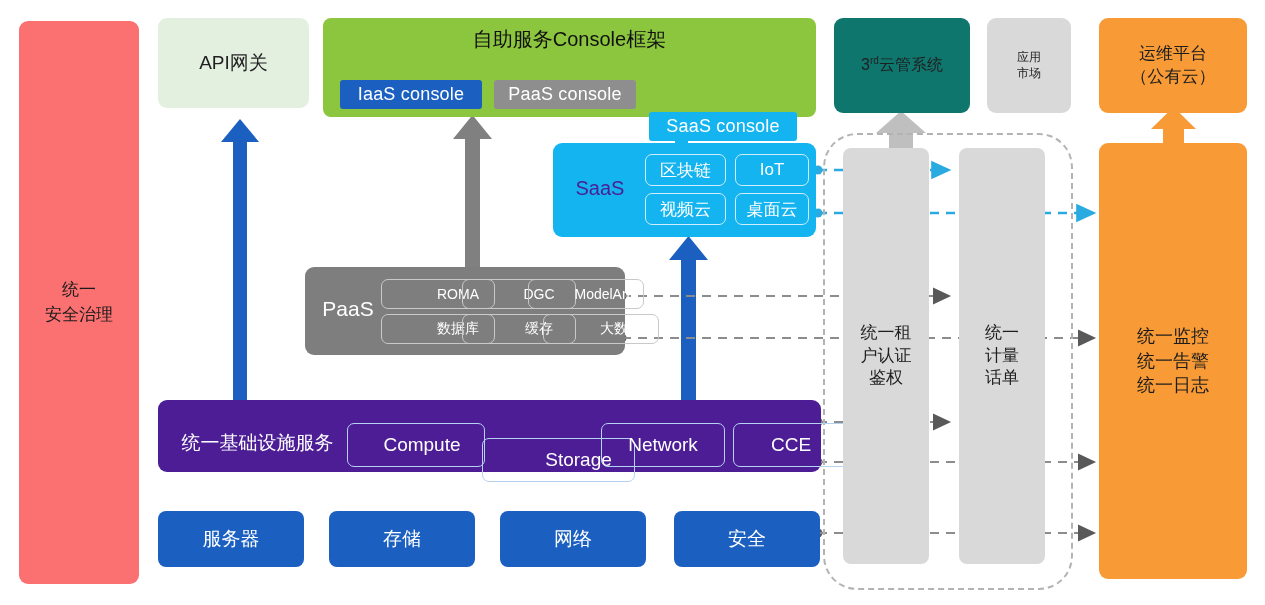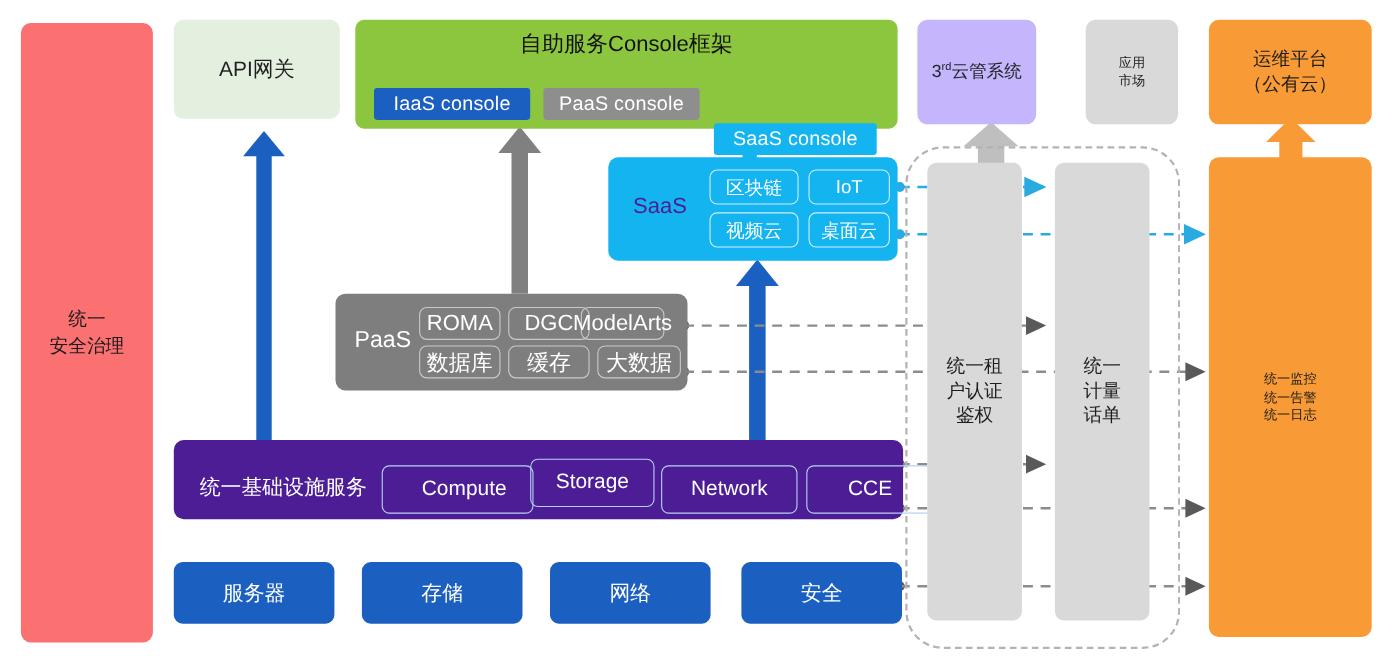--- a/index.html
+++ b/index.html
@@ -41,37 +41,37 @@
     position:absolute;top:62px;height:29px;border-radius:3px;
     display:flex;align-items:center;justify-content:center;
     color:#fff;font-size:18px;letter-spacing:.2px;
   }
   .pill-iaas{left:17px;width:142px;background:#1B5FC1;}
   .pill-paas{left:171px;width:142px;background:#8E8E8E;}
   .pill-saas{left:326px;width:148px;background:#13B4F0;margin-top:32px;}
 
   
   .thirdcloud{
-    left:834px;top:18px;width:108px;height:95px;
-    background:#c4b5fd;border-radius:9px;color:#1f1f1f;font-size:16px;
+    left:834px;top:18px;width:136px;height:95px;
+    background:#0f766e;border-radius:9px;color:#1f1f1f;font-size:16px;
   }
   .appmarket{
     left:987px;top:18px;width:84px;height:95px;
     background:#D9D9D9;border-radius:9px;color:#1f1f1f;font-size:12px;line-height:1.32;
   }
   .sup{font-size:10px;vertical-align:super;}
 
   
   .opsplat{
     left:1099px;top:18px;width:148px;height:95px;
     background:#F89B36;border-radius:9px;color:#1d1d1d;font-size:17px;line-height:1.34;
   }
   .opsbar{
     left:1099px;top:143px;width:148px;height:436px;
-    background:#F89B36;border-radius:9px;color:#1c1c1c;font-size:12px;line-height:1.38;
+    background:#F89B36;border-radius:9px;color:#1c1c1c;font-size:18px;line-height:1.38;
   }
 
   
   .saas{
     left:553px;top:143px;width:263px;height:94px;
     background:#13B4F0;border-radius:9px;display:block;
   }
   .saas-label{
     position:absolute;left:12px;top:34px;width:70px;text-align:center;
     color:#4c1d95;font-size:20px;
@@ -89,40 +89,40 @@
 
   
   .paas{
     left:305px;top:267px;width:320px;height:88px;
     background:#7E7E7E;border-radius:9px;display:block;
   }
   .paas-label{
     position:absolute;left:8px;top:30px;width:70px;text-align:center;
     color:#fff;font-size:21px;
   }
-  .paas .sub-chip{border:1.6px solid #c9c9c9;background:transparent;font-size:20px;}
+  .paas .sub-chip{border:1.6px solid #c9c9c9;background:transparent;font-size:14px;padding-left:40px;}
   .pc-1{left:76px;top:12px;width:72px;height:28px;}
   .pc-2{left:157px;top:12px;width:72px;height:28px;}
   .pc-3{left:223px;top:12px;width:74px;height:28px;}
   .pc-4{left:76px;top:47px;width:72px;height:28px;}
   .pc-5{left:157px;top:47px;width:72px;height:28px;}
   .pc-6{left:238px;top:47px;width:74px;height:28px;}
 
   
   .infra{
     left:158px;top:400px;width:663px;height:72px;
     background:#4c1d95;border-radius:9px;display:block;
   }
   .infra-label{
     position:absolute;left:12px;top:30px;width:175px;text-align:center;
     color:#fff;font-size:19px;
   }
   .infra .sub-chip{border:1.8px solid #b6d2f3;background:transparent;font-size:19px;}
   .ic-1{left:189px;top:23px;width:124px;height:42px;padding-left:12px;}
-  .ic-2{left:324px;top:17px;width:111px;height:42px;}
+  .ic-2{left:324px;top:38px;width:111px;height:42px;padding-left:40px;}
   .ic-3{left:443px;top:23px;width:122px;height:42px;}
   .ic-4{left:575px;top:23px;width:114px;height:42px;}
 
   
   .res{
     top:511px;height:56px;background:#1B5FC1;border-radius:8px;
     color:#fff;font-size:19px;
   }
   .r1{left:158px;width:146px;}
   .r2{left:329px;width:146px;}

